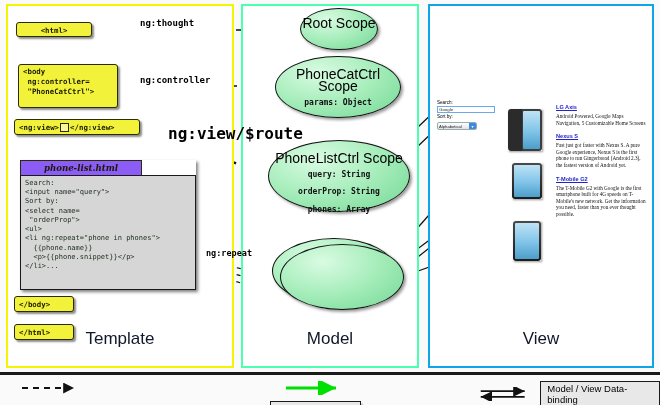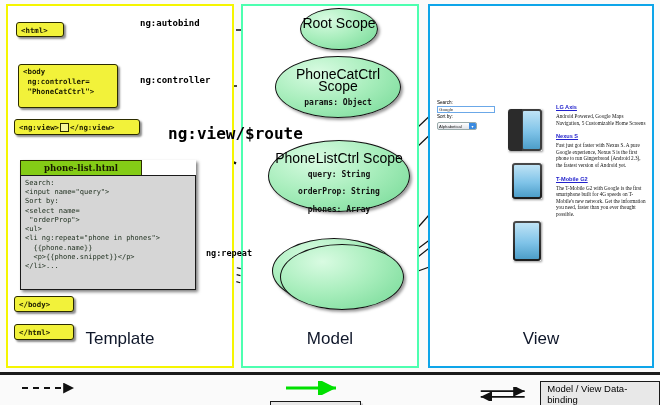--- a/index.html
+++ b/index.html
@@ -14,34 +14,34 @@
   .col-label{position:absolute;bottom:17px;left:0;width:100%;text-align:center;
              font-size:17px;color:#0f172a;font-family:"Liberation Sans",sans-serif;}
 
   
   .ybox{position:absolute;box-sizing:border-box;background:#f2f23a;
         border:1.4px solid #2b2b00;border-radius:3px;
         font-family:"DejaVu Sans Mono",monospace;font-weight:bold;font-size:7.4px;
         color:#1a1a00;padding:2px 4px;line-height:1.35;
         box-shadow:2px 2px 2px rgba(0,0,0,.45);white-space:pre;}
 
-  #b-html{left:16px;top:22px;width:48px;height:15px;line-height:11px;}
+  #b-html{left:16px;top:22px;width:76px;height:15px;line-height:11px;text-align:center;}
   #b-body{left:18px;top:64px;width:100px;height:44px;}
   #b-ngview{left:14px;top:119px;width:126px;height:16px;line-height:12px;}
   #b-bodyclose{left:14px;top:296px;width:60px;height:16px;line-height:12px;}
   #b-htmlclose{left:14px;top:324px;width:60px;height:16px;line-height:12px;}
   .ngv-sq{display:inline-block;width:7px;height:7px;border:1px solid #2b2b00;
           background:#f8f89a;vertical-align:middle;margin:0 1px;}
 
   
   #note{position:absolute;left:20px;top:160px;width:176px;height:130px;
         box-shadow:2px 2px 3px rgba(0,0,0,.5);}
-  #note-tab{position:absolute;left:0;top:0;width:122px;height:16px;background:#84cc16;
+  #note-tab{position:absolute;left:0;top:0;width:122px;height:16px;background:#8b5cf6;
             border:1.4px solid #2b2b00;border-bottom:none;box-sizing:border-box;
-            font-family:"DejaVu Serif",serif;font-weight:bold;
+            font-family:"DejaVu Serif",serif;font-style:italic;font-weight:bold;
             font-size:8.6px;color:#1a1a00;text-align:center;line-height:14px;}
   #note-body{position:absolute;left:0;top:15px;width:176px;height:115px;
              background:#d6d6d6;border:1.4px solid #1a1a1a;box-sizing:border-box;
              font-family:"DejaVu Sans Mono",monospace;font-size:7px;line-height:1.32;
              color:#1a2b1a;padding:3px 4px;white-space:pre;overflow:hidden;}
 
   
   .scope{position:absolute;box-sizing:border-box;border:1.6px solid #111;
          border-radius:50%;
          background:radial-gradient(ellipse at 34% 26%,#d9fbe2 0%,#a9eebd 46%,#72d894 100%);
@@ -280,21 +280,21 @@
     <div class="pitem">
       <span class="plink">Nexus S</span>
       <div class="psnip">Fast just got faster with Nexus S. A pure Google experience, Nexus S is the first phone to run Gingerbread (Android 2.3), the fastest version of Android yet.</div>
     </div>
     <div class="pitem">
       <span class="plink">T-Mobile G2</span>
       <div class="psnip">The T-Mobile G2 with Google is the first smartphone built for 4G speeds on T-Mobile's new network. Get the information you need, faster than you ever thought possible.</div>
     </div>
   </div>
 
-  <div class="clabel" id="l-autobind">ng:autobind</div>
+  <div class="clabel" id="l-autobind">ng:thought</div>
   <div class="clabel" id="l-controller">ng:controller</div>
   <div class="clabel" id="l-ngroute">ng:view/$route</div>
   <div class="clabel" id="l-repeat">ng:repeat</div>
 
   <div id="legend">
     <div id="legend-rule"></div>
 
     <div class="lg-item" id="lg-implicit">
       <svg class="lg-gfx" viewBox="0 0 62 14">
         <defs>

